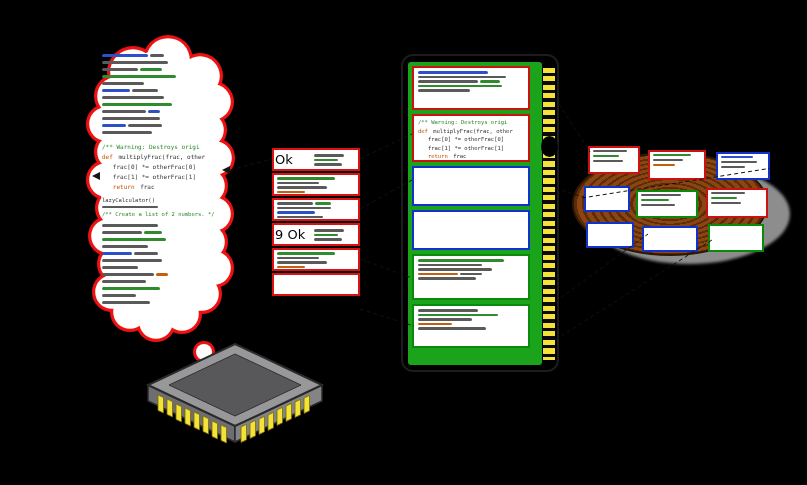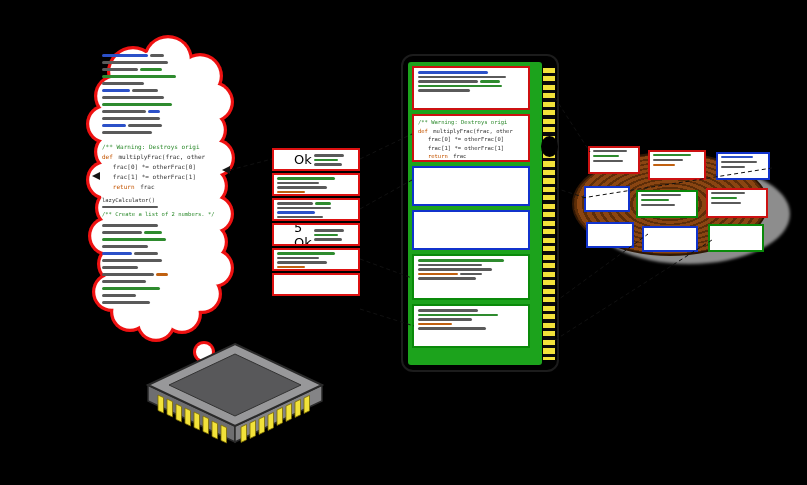--- a/index.html
+++ b/index.html
@@ -18,21 +18,21 @@
   .blurred{filter:blur(0.55px)}
   .codetext{font-size:6px}.codetext .cl{margin-bottom:3px}
   .code-mid{font-size:5.5px}.code-mid .cl{margin-bottom:2.5px}
   .ramtext{font-size:5.5px}.ramtext .cl{margin-bottom:2.5px}
 
   
   .stack{left:272px;top:148px;width:88px;display:flex;flex-direction:column;gap:2px}
   .srow{background:#fff;border:2.5px solid var(--stack-border);height:23px;overflow:hidden}
   .srow.codebox{padding:2px 3px}
   .srow.labelrow{display:flex;align-items:center}
-  .slabel{font-size:13px;color:#000;padding-left:20px;flex:1}
+  .slabel{font-size:13px;color:#000;padding-left:1px;flex:1}
   .sside{width:44px;padding-top:3px}
 
   
   .ram-outline{left:401px;top:54px;width:158px;height:318px;border:2px solid #1c1c1c;border-radius:12px}
   .ram-pcb{left:408px;top:62px;width:134px;height:303px;background:var(--ram-pcb);border-radius:3px}
   .ram-pins{left:543px;top:68px;width:12px;height:292px;background:repeating-linear-gradient(to bottom,var(--pin-gold) 0 5px,#0b0b0b 5px 8.5px)}
   .ram-notch{left:541px;top:136px;width:17px;height:21px;background:#000;border-radius:50%}
   .rblock{left:412px;width:118px;background:#fff;overflow:hidden;padding:3px 4px}
   .b-red{border:2px solid var(--block-red)}
   .b-blue{border:2px solid var(--block-blue)}
@@ -206,21 +206,21 @@
       <div class="cl"><span class="bar pl" style="width: 50px;"></span></div>
       <div class="cl"><span class="bar or" style="width: 28px;"></span></div>
     </div>
   <div class="srow codebox code blurred">
       <div class="cl"><span class="bar pl" style="width: 36px;"></span><span class="bar gr" style="width: 16px;"></span></div>
       <div class="cl"><span class="bar pl" style="width: 54px;"></span></div>
       <div class="cl"><span class="bar bl" style="width: 38px;"></span></div>
       <div class="cl"><span class="bar pl" style="width: 46px;"></span></div>
     </div>
   <div class="srow labelrow">
-    <span class="slabel">5 Ok</span>
+    <span class="slabel">9 Ok</span>
     <span class="sside code blurred">
         <div class="cl"><span class="bar pl" style="width: 30px;"></span></div>
         <div class="cl"><span class="bar gr" style="width: 24px;"></span></div>
         <div class="cl"><span class="bar pl" style="width: 28px;"></span></div>
       </span>
   </div>
   <div class="srow codebox code blurred">
       <div class="cl"><span class="bar gr" style="width: 58px;"></span></div>
       <div class="cl"><span class="bar pl" style="width: 42px;"></span></div>
       <div class="cl"><span class="bar pl" style="width: 50px;"></span></div>

